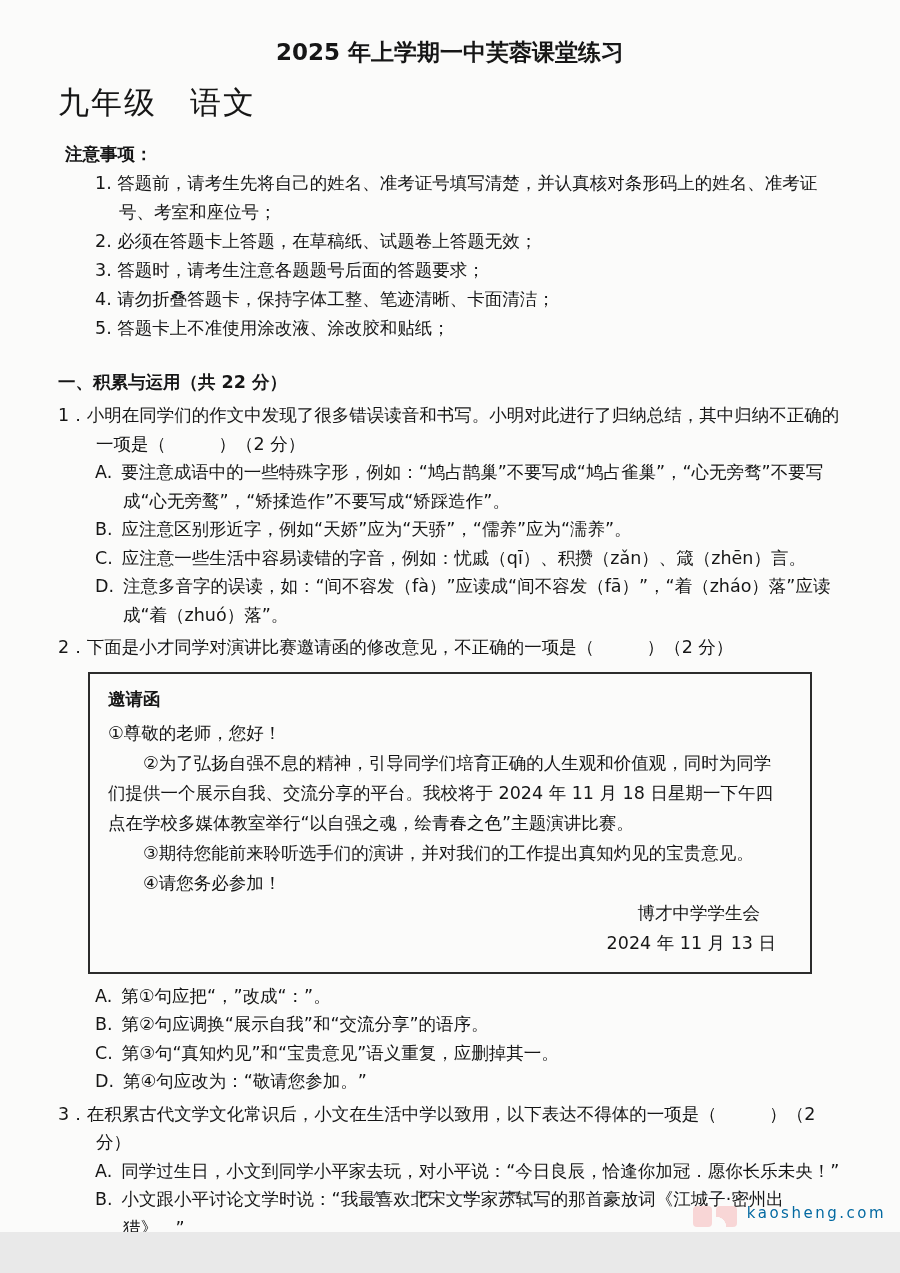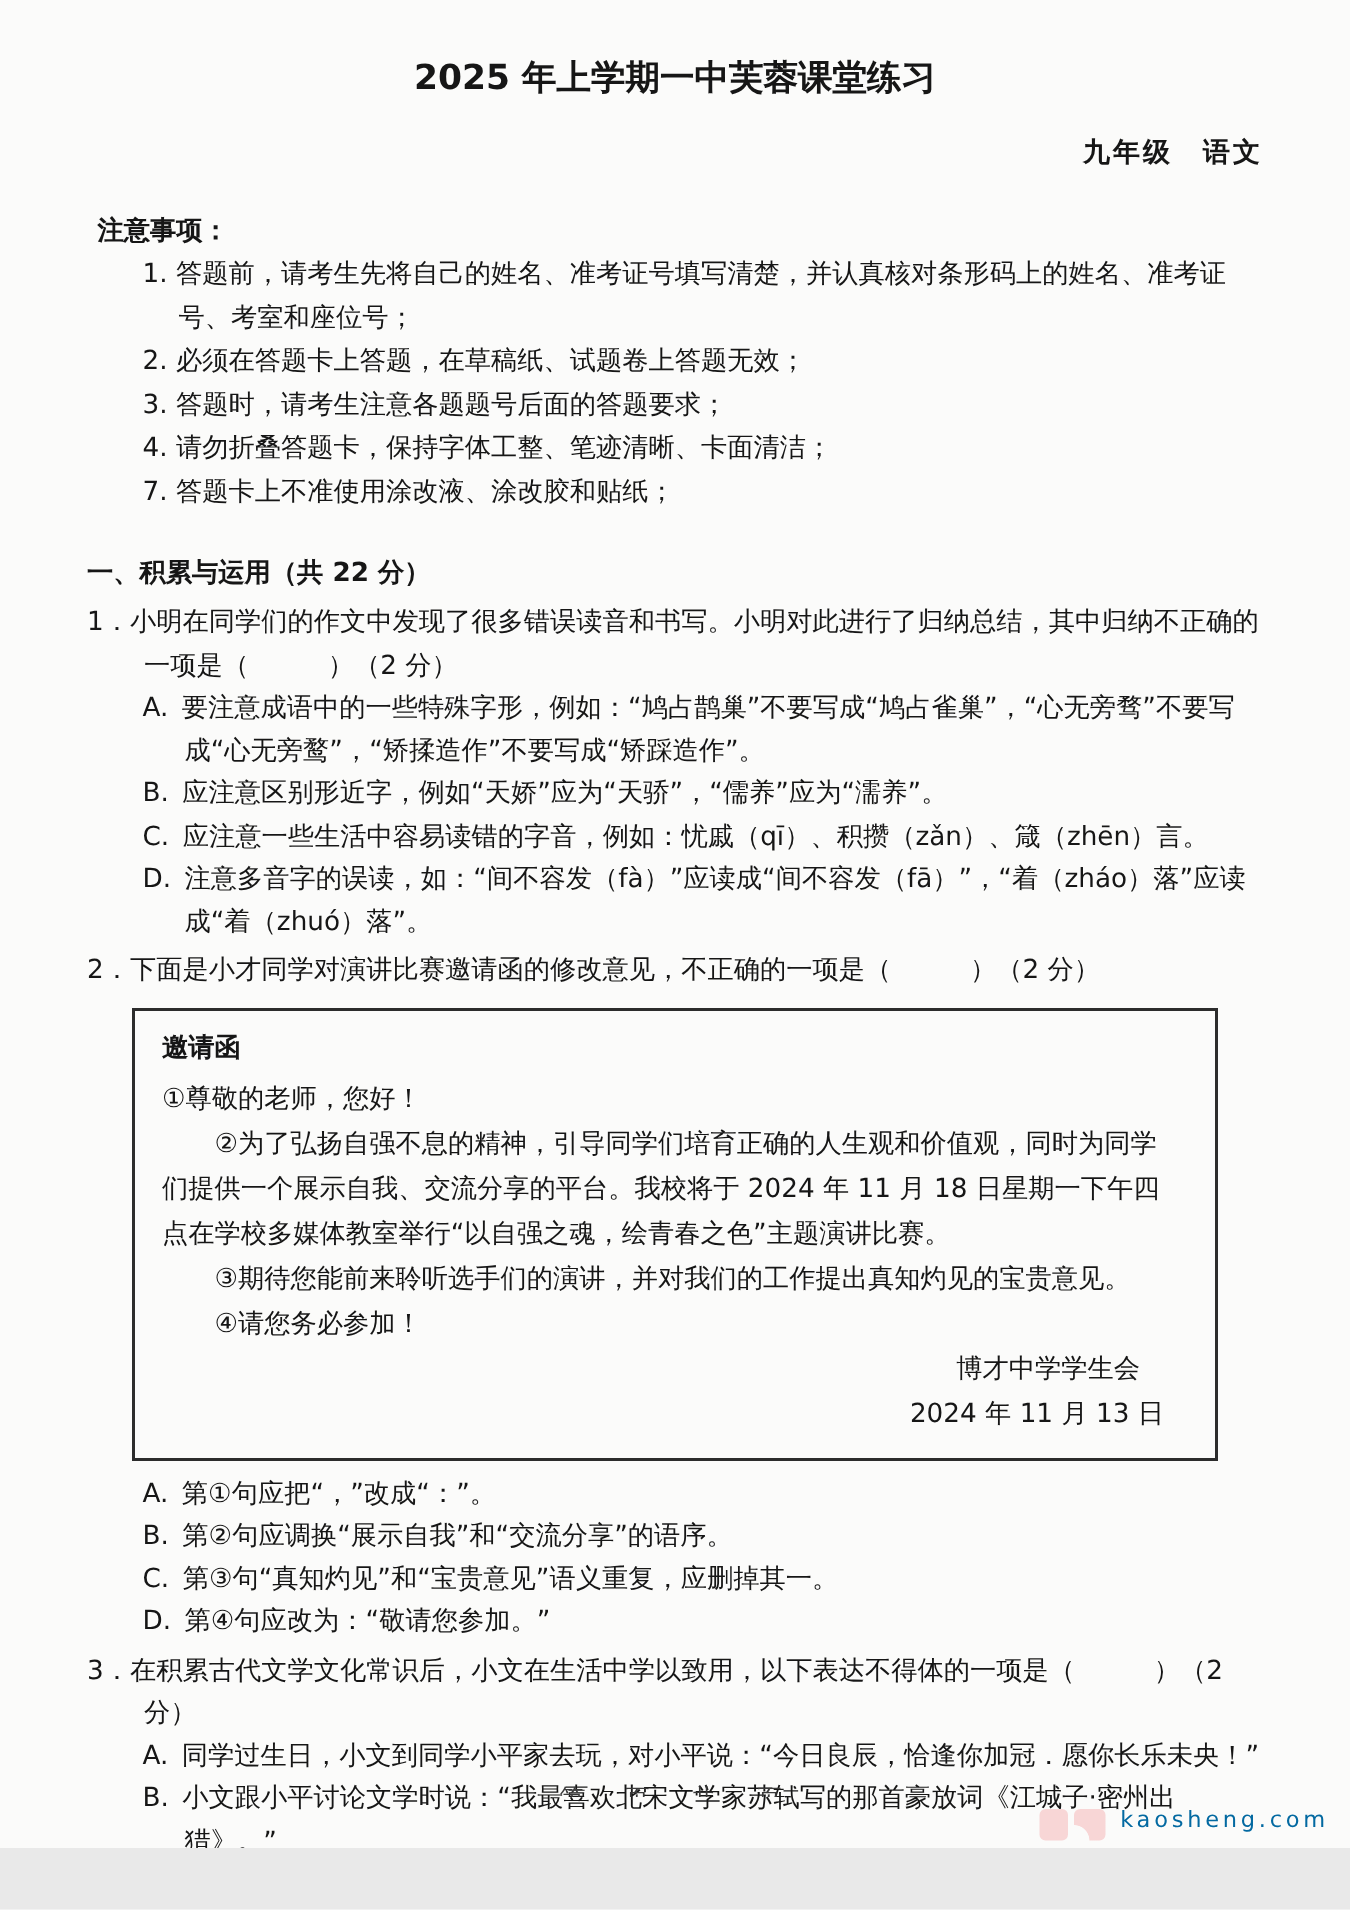--- a/index.html
+++ b/index.html
@@ -17,23 +17,23 @@
     padding:36px 58px 0 58px;
   }
   .doc-title{
     text-align:center;
     font-size:23px;
     font-weight:700;
     line-height:32px;
     margin:0 0 18px 0;
   }
   .doc-subtitle{
-    text-align:right;
-    font-size:18px;
-    font-weight:700;
+    text-align:left;
+    font-size:31px;
+    font-weight:400;
     letter-spacing:2px;
     line-height:32px;
     margin:0 0 22px 0;
   }
   .notice-heading{
     font-weight:700;
     margin-left:7px;
     line-height:29px;
   }
   .notice-list{margin-left:37px;}
@@ -126,21 +126,21 @@
 
   <div class="doc-title">2025 年上学期一中芙蓉课堂练习</div>
   <div class="doc-subtitle">九年级　语文</div>
 
   <div class="notice-heading">注意事项：</div>
   <div class="notice-list">
     <div class="notice-item">1. 答题前，请考生先将自己的姓名、准考证号填写清楚，并认真核对条形码上的姓名、准考证号、考室和座位号；</div>
     <div class="notice-item">2. 必须在答题卡上答题，在草稿纸、试题卷上答题无效；</div>
     <div class="notice-item">3. 答题时，请考生注意各题题号后面的答题要求；</div>
     <div class="notice-item">4. 请勿折叠答题卡，保持字体工整、笔迹清晰、卡面清洁；</div>
-    <div class="notice-item">7. 答题卡上不准使用涂改液、涂改胶和贴纸；</div>
+    <div class="notice-item">5. 答题卡上不准使用涂改液、涂改胶和贴纸；</div>
   </div>
 
   <div class="section-heading">一、积累与运用（共 22 分）</div>
 
   <div class="q-stem">1．小明在同学们的作文中发现了很多错误读音和书写。小明对此进行了归纳总结，其中归纳不正确的一项是（　　　）（2 分）</div>
   <div class="opt">
     <span class="opt-label">A.</span><span>要注意成语中的一些特殊字形，例如：“鸠占鹊巢”不要写成“鸠占雀巢”，“心无旁骛”不要写成“心无旁鹜”，“矫揉造作”不要写成“矫踩造作”。</span>
   </div>
   <div class="opt">
     <span class="opt-label">B.</span><span>应注意区别形近字，例如“天娇”应为“天骄”，“儒养”应为“濡养”。</span>

